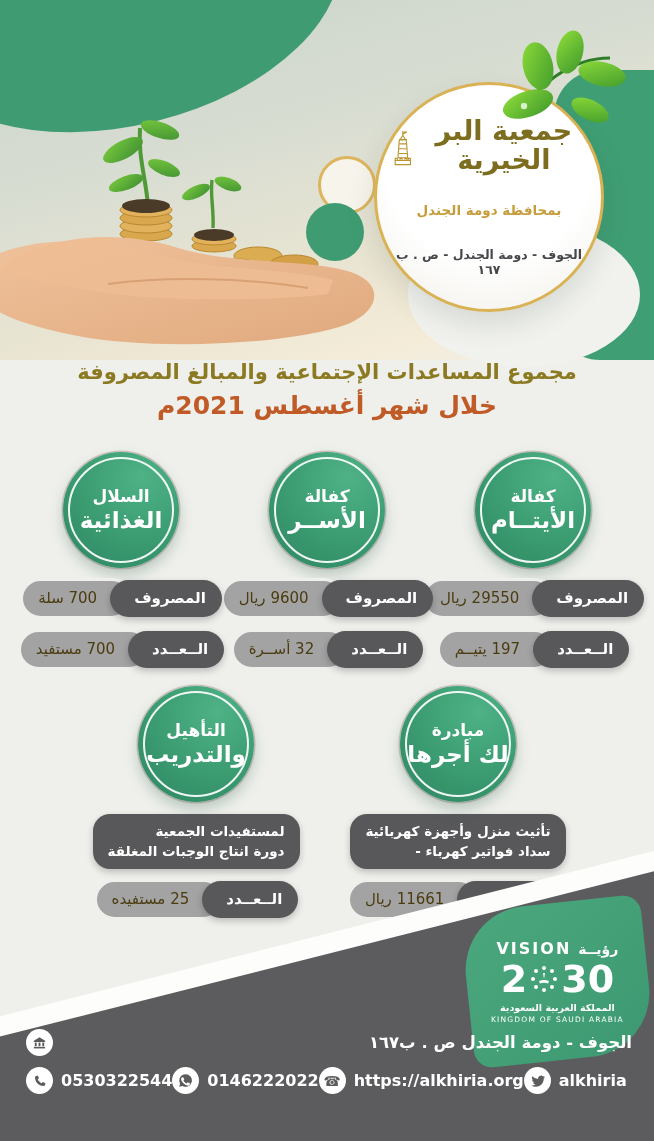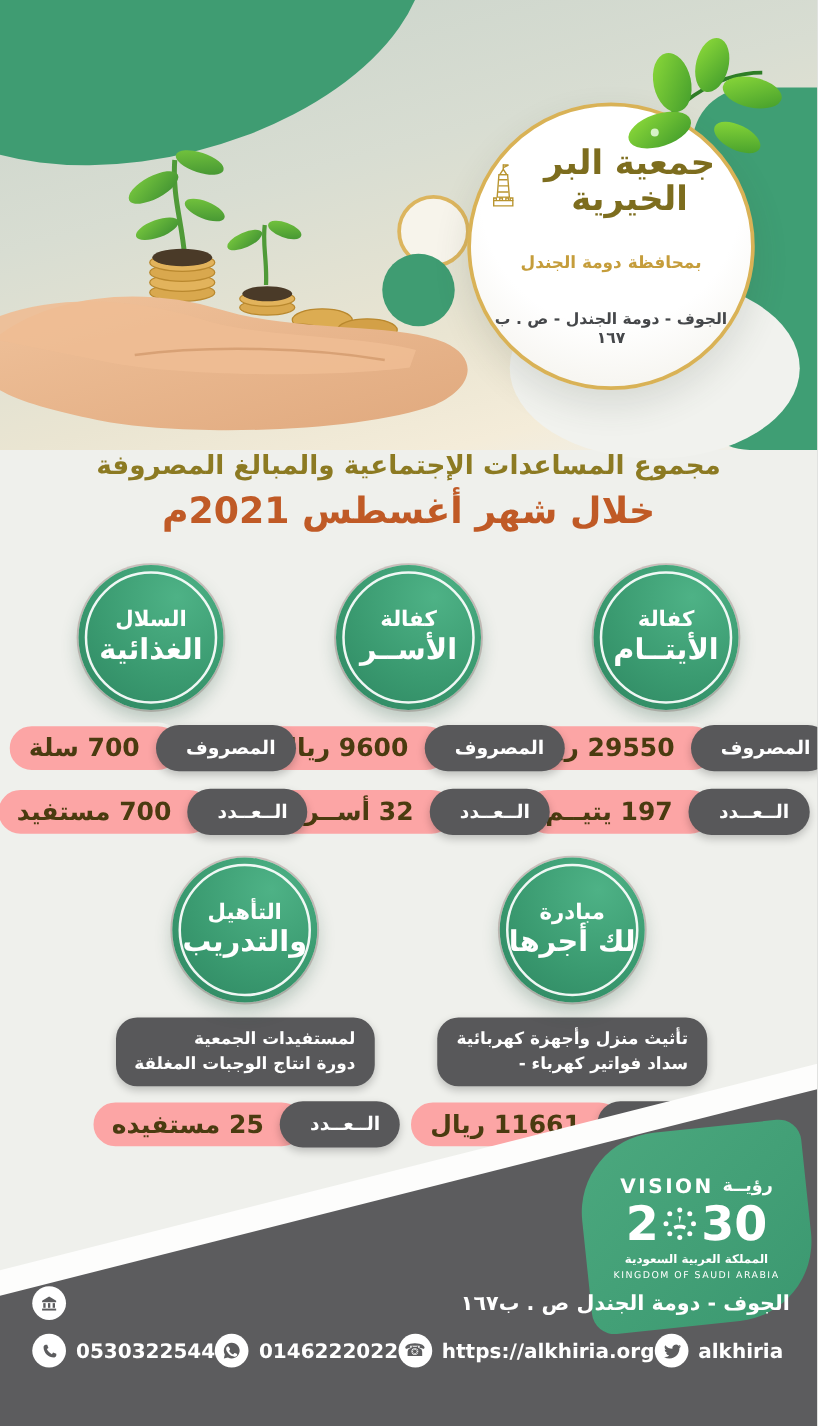--- a/index.html
+++ b/index.html
@@ -30,44 +30,44 @@
     z-index:3; text-align:center; padding:0 14px;gap:24px; }
   .logo-top{ display:flex; align-items:flex-end; gap:6px; direction:rtl; }
   .logo-calligraphy{ font-size:27px; font-weight:bold; color:#7d6d1e; line-height:1.05;
     letter-spacing:-1px; }
   .logo-sub{ margin-top:4px; font-size:13.5px; font-weight:bold; color:#c59d3b; }
   .logo-addr{ margin-top:5px; font-size:12.5px; font-weight:bold; color:#45474a; }
   .leaf-sprig{ position:absolute; left:498px; top:18px; z-index:4; }
   
   .title-block{ position:absolute; top:360px; left:0; width:654px; text-align:center; z-index:2; }
   .title-l1{ font-size:21px; font-weight:bold; color:#8c7a22; }
-  .title-l2{ margin-top:7px; font-size:29px; font-weight:bold; color:#c05a26; }
+  .title-l2{ margin-top:7px; font-size:25px; font-weight:bold; color:#c05a26; }
   
   .row1{ position:absolute; top:452px; left:0; width:654px; display:flex;
     justify-content:space-between; padding:0 18px; direction:rtl; }
   .row2{ position:absolute; top:686px; left:0; width:654px; display:flex;
     justify-content:center; gap:26px; direction:rtl; }
   .cat{ display:flex; flex-direction:column; align-items:center; width:206px; }
   .cat-wide{ width:236px; }
   .circle{ width:116px; height:116px; border-radius:50%; position:relative;
     background:radial-gradient(circle at 68% 22%,#4eb286 0%,#3a9a70 55%,#2d8560 100%);
     box-shadow:0 7px 14px rgba(40,90,70,.28), 0 0 0 1.5px rgba(160,125,125,.4);
     display:flex; flex-direction:column; align-items:center; justify-content:center;
     color:#fff; text-align:center; }
   .circle::after{ content:''; position:absolute; inset:5px; border:2px solid rgba(255,255,255,.92);
     border-radius:50%; pointer-events:none; }
   .c-l1{ font-size:17px; font-weight:bold; line-height:1.1; }
   .c-l2{ font-size:23px; font-weight:bold; line-height:1.15; margin-top:1px; }
   .pill{ display:flex; align-items:center; margin-top:10px; direction:rtl; }
   .pill-dark{ background:#58585a; color:#fff; height:37px; line-height:37px;
     padding:0 16px 0 24px; border-radius:19px; font-size:15px; font-weight:bold;
     position:relative; z-index:2; box-shadow:0 3px 7px rgba(0,0,0,.22); white-space:nowrap; }
-  .pill-gold{ background:#fca5a5; color:#4a3b10; height:41px; line-height:35px;
-    padding:0 15px 0 15px; padding-right:32px; border-radius:21px; font-size:20px;
-    font-weight:bold; margin-right:-22px; border:3px solid #eff0ec; z-index:1; white-space:nowrap; }
+  .pill-gold{ background:#a3a3a3; color:#4a3b10; height:41px; line-height:35px;
+    padding:0 15px 0 15px; padding-right:32px; border-radius:21px; font-size:15px;
+    font-weight:normal; margin-right:-22px; border:3px solid #eff0ec; z-index:1; white-space:nowrap; }
   .desc-box{ margin-top:12px; background:#58585a; color:#fff; border-radius:17px;
     padding:7px 15px; font-size:13.5px; font-weight:bold; text-align:right;
     line-height:1.5; box-shadow:0 3px 7px rgba(0,0,0,.22); }
   
   .vision-leaf{ position:absolute; left:467px; top:903px; width:181px; height:157px;
     background:linear-gradient(140deg,#4ba87e 0%,#3b9870 100%);
     border-radius:64px 18px 64px 18px; transform:rotate(-6deg); z-index:5;
     display:flex; align-items:center; justify-content:center; }
   .vision-inner{ transform:rotate(6deg); color:#fff; text-align:center; direction:ltr; }
   .vision-l1{ display:flex; align-items:center; justify-content:center; gap:7px; }

